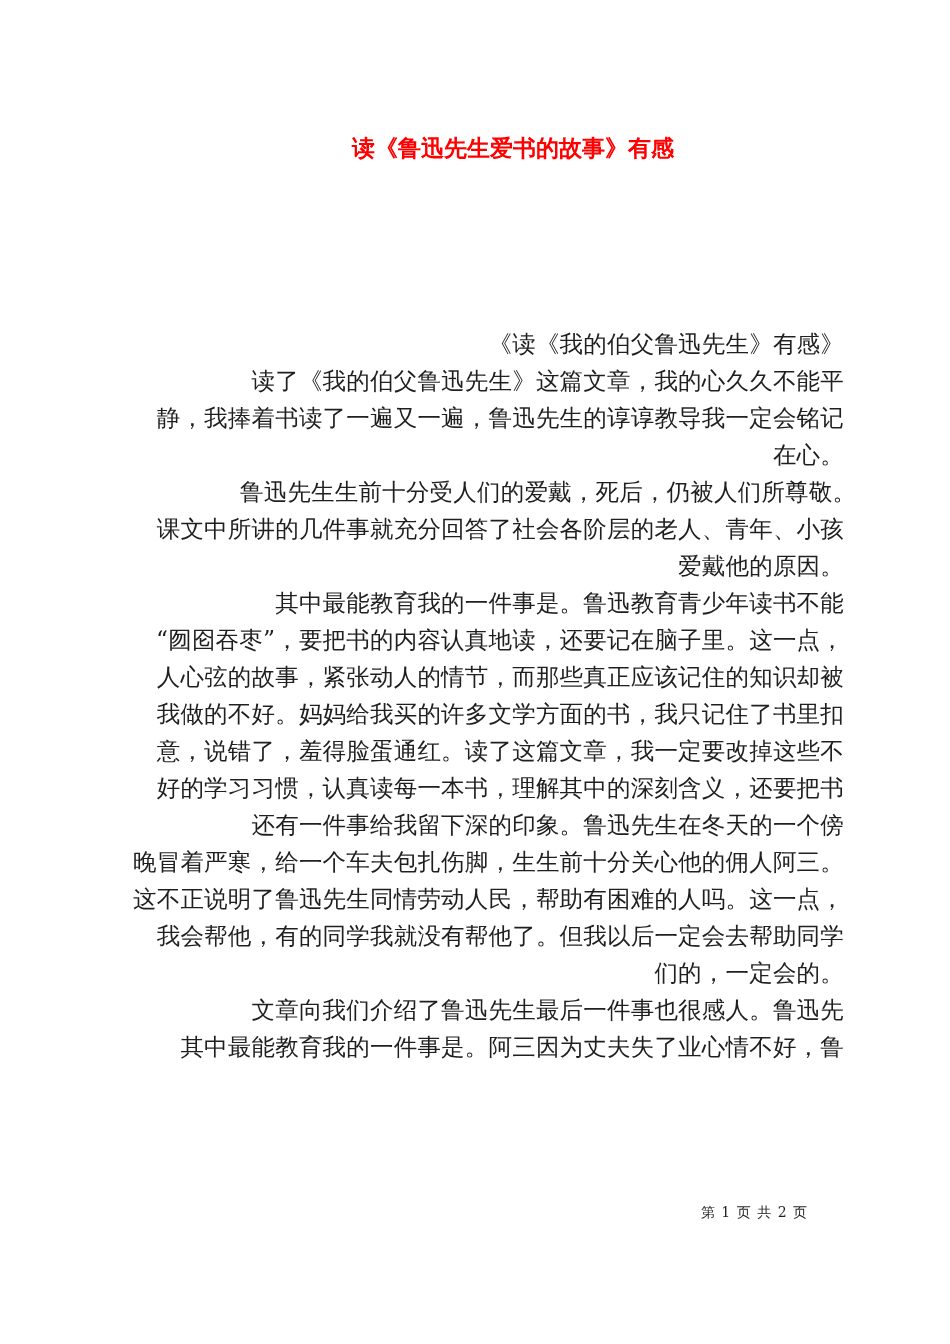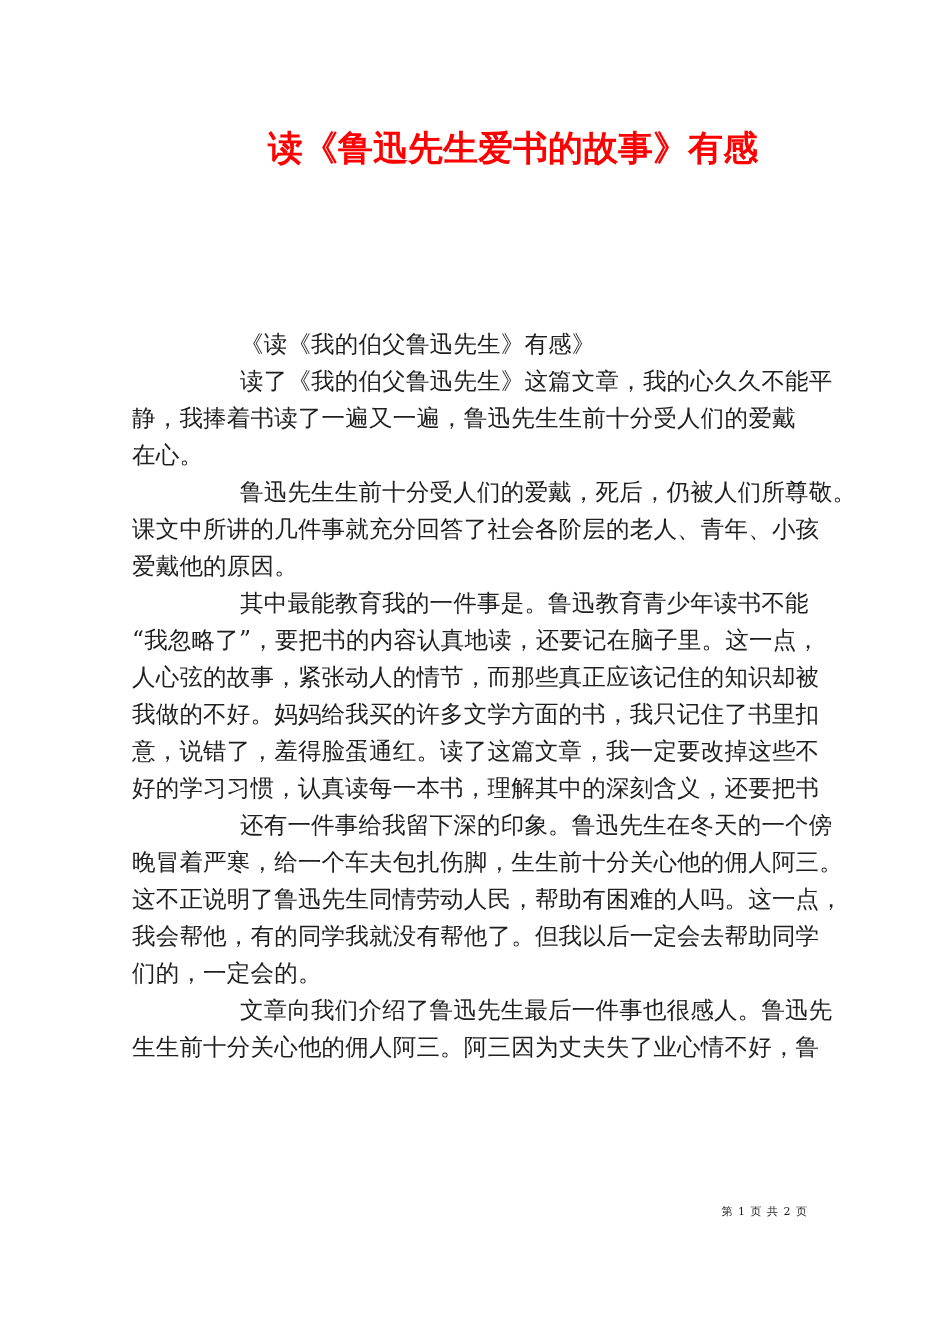--- a/index.html
+++ b/index.html
@@ -13,79 +13,80 @@
     font-family: "DejaVu Serif", "Liberation Serif", serif;
   }
   .doc-title {
     position: absolute;
     top: 129px;
     left: 0;
     right: 0;
     box-sizing: border-box;
     padding-left: 76px;
     text-align: center;
-    font-size: 35px;
+    font-size: 23px;
     line-height: 38px;
     font-weight: bold;
     letter-spacing: 0px;
     white-space: nowrap;
   }
   .doc-body {
     position: absolute;
     top: 326px;
     left: 132px;
     width: 712px;
     color: #1f1f1f;
+    text-align: right;
   }
   .body-line {
     height: 37px;
     line-height: 37px;
     font-size: 23.5px;
     white-space: nowrap;
     letter-spacing: 0.2px;
   }
   .body-line.indent {
     padding-left: 108px;
   }
   .page-footer {
     position: absolute;
     top: 1201px;
     right: 142px;
-    font-size: 11px;
+    font-size: 14px;
     line-height: 22px;
     color: #1f1f1f;
     white-space: nowrap;
     letter-spacing: 1px;
   }
 </style>
 </head>
 <body>
 
 <div class="page" style="background: rgb(255, 255, 255);">
 
   <div class="doc-title" style="color: rgb(255, 0, 0);">读《鲁迅先生爱书的故事》有感</div>
 
   <div class="doc-body">
       <div class="body-line indent">《读《我的伯父鲁迅先生》有感》</div>
       <div class="body-line indent">读了《我的伯父鲁迅先生》这篇文章，我的心久久不能平</div>
-      <div class="body-line">静，我捧着书读了一遍又一遍，鲁迅先生生前十分受人们的爱戴</div>
+      <div class="body-line">静，我捧着书读了一遍又一遍，鲁迅先生的谆谆教导我一定会铭记</div>
       <div class="body-line">在心。</div>
       <div class="body-line indent">鲁迅先生生前十分受人们的爱戴，死后，仍被人们所尊敬。</div>
       <div class="body-line">课文中所讲的几件事就充分回答了社会各阶层的老人、青年、小孩</div>
       <div class="body-line">爱戴他的原因。</div>
       <div class="body-line indent">其中最能教育我的一件事是。鲁迅教育青少年读书不能</div>
-      <div class="body-line">“我忽略了”，要把书的内容认真地读，还要记在脑子里。这一点，</div>
+      <div class="body-line">“囫囵吞枣”，要把书的内容认真地读，还要记在脑子里。这一点，</div>
       <div class="body-line">人心弦的故事，紧张动人的情节，而那些真正应该记住的知识却被</div>
       <div class="body-line">我做的不好。妈妈给我买的许多文学方面的书，我只记住了书里扣</div>
       <div class="body-line">意，说错了，羞得脸蛋通红。读了这篇文章，我一定要改掉这些不</div>
       <div class="body-line">好的学习习惯，认真读每一本书，理解其中的深刻含义，还要把书</div>
       <div class="body-line indent">还有一件事给我留下深的印象。鲁迅先生在冬天的一个傍</div>
       <div class="body-line">晚冒着严寒，给一个车夫包扎伤脚，生生前十分关心他的佣人阿三。</div>
       <div class="body-line">这不正说明了鲁迅先生同情劳动人民，帮助有困难的人吗。这一点，</div>
       <div class="body-line">我会帮他，有的同学我就没有帮他了。但我以后一定会去帮助同学</div>
       <div class="body-line">们的，一定会的。</div>
       <div class="body-line indent">文章向我们介绍了鲁迅先生最后一件事也很感人。鲁迅先</div>
-      <div class="body-line">生生前十分关心他的佣人阿三。阿三因为丈夫失了业心情不好，鲁</div>
+      <div class="body-line">其中最能教育我的一件事是。阿三因为丈夫失了业心情不好，鲁</div>
     </div>
 
   <div class="page-footer">第 1 页 共 2 页</div>
 
 </div>
 
 </body></html>

